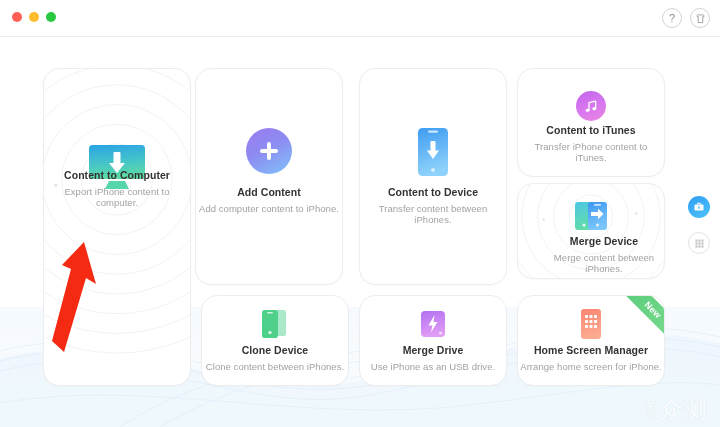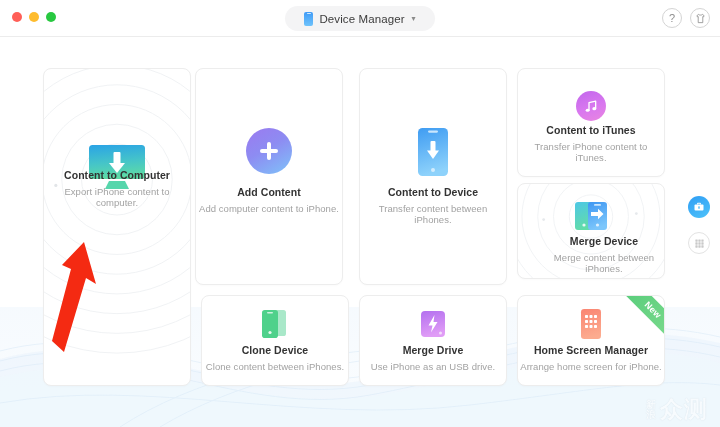--- a/index.html
+++ b/index.html
@@ -86,21 +86,21 @@
   
   .grid {
     position: absolute;
     left: 43px; top: 68px;
     width: 634px; height: 318px;
   }
   .card {
     position: absolute;
     background: #ffffff;
     border: 1px solid #ededed;
-    border-radius: 8px;
+    border-radius: 16px;
     overflow: hidden;
     box-shadow: 0 1px 2px rgba(0,0,0,0.018);
   }
   .card-inner {
     position: relative; width: 100%; height: 100%;
     display: flex; flex-direction: column; align-items: center;
     z-index: 2;
   }
   .rings { position: absolute; inset: 0; z-index: 1; pointer-events: none; }
 
@@ -247,25 +247,20 @@
     </g>
   </svg>
 
   <div class="titlebar">
     <div class="traffic">
       <div class="dot red"></div>
       <div class="dot yellow"></div>
       <div class="dot green"></div>
     </div>
 
-    <div class="module-pill">
-      <div class="phone-mini"></div>
-      <div class="label">Device Manager</div>
-      <div class="caret">▾</div>
-    </div>
 
     <div class="tb-right">
       <div class="circ-btn">
         <span>?</span>
       </div>
       <div class="circ-btn">
         <svg width="11" height="11" viewBox="0 0 24 24">
           <path d="M8 3 L4 6 L6 9 L7 8 L7 21 L17 21 L17 8 L18 9 L20 6 L16 3 C16 5 8 5 8 3 Z" fill="none" stroke="#8e8e8e" stroke-width="1.8" stroke-linejoin="round"></path>
         </svg>
       </div>

